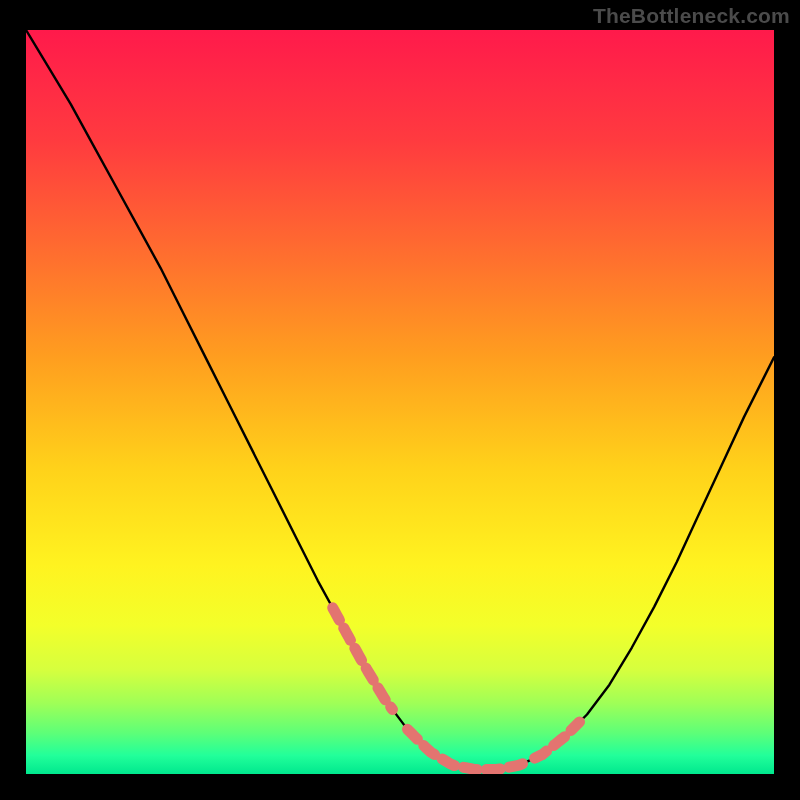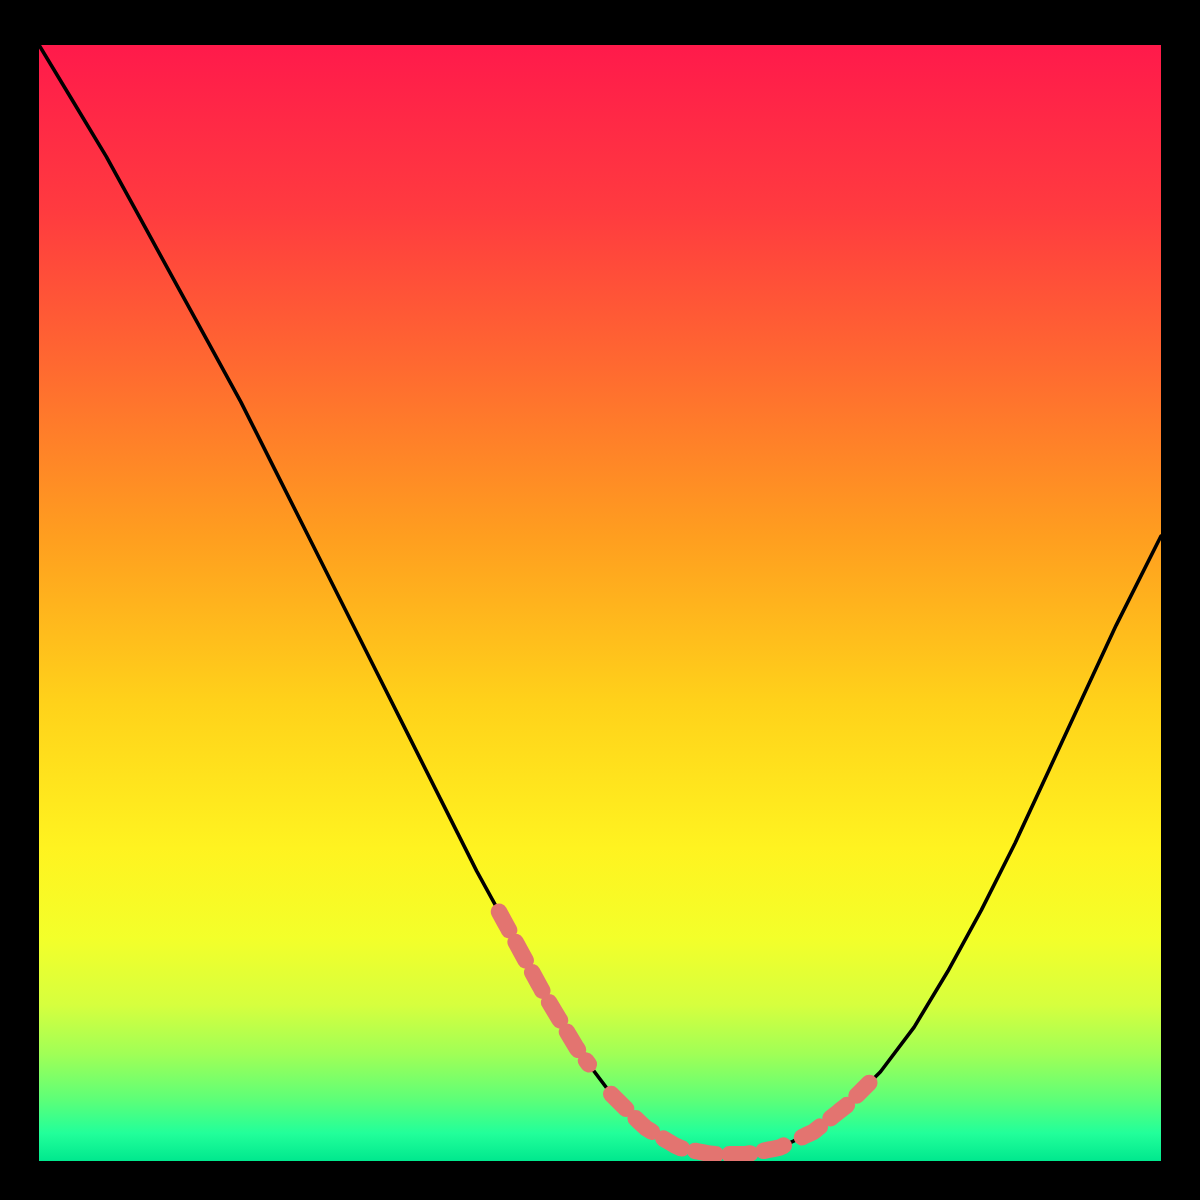--- a/index.html
+++ b/index.html
@@ -31,20 +31,21 @@
     left: 26px;
     top: 30px;
     width: 748px;
     height: 744px;
   }
   svg { display: block; }
 </style>
 </head>
 <body>
 <div class="outer">
+  <div class="watermark">TheBottleneck.com</div>
   <div class="plot-wrap">
     <svg id="chart-svg" width="748" height="744" viewBox="0 0 748 744">
         <defs>
           <linearGradient id="bg-grad" x1="0" y1="0" x2="0" y2="1">
             <stop offset="0%" stop-color="#ff1a4b"></stop>
             <stop offset="15%" stop-color="#ff3b3f"></stop>
             <stop offset="28.999999999999996%" stop-color="#ff6a30"></stop>
             <stop offset="44%" stop-color="#ff9e1f"></stop>
             <stop offset="59%" stop-color="#ffd21a"></stop>
             <stop offset="72%" stop-color="#fff320"></stop>

